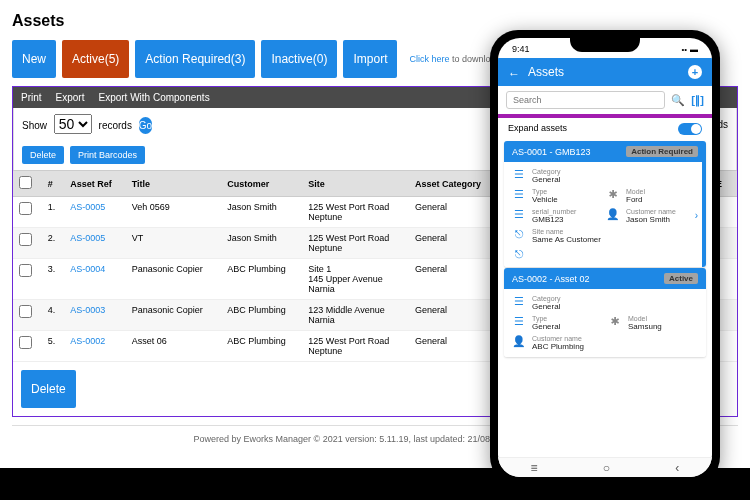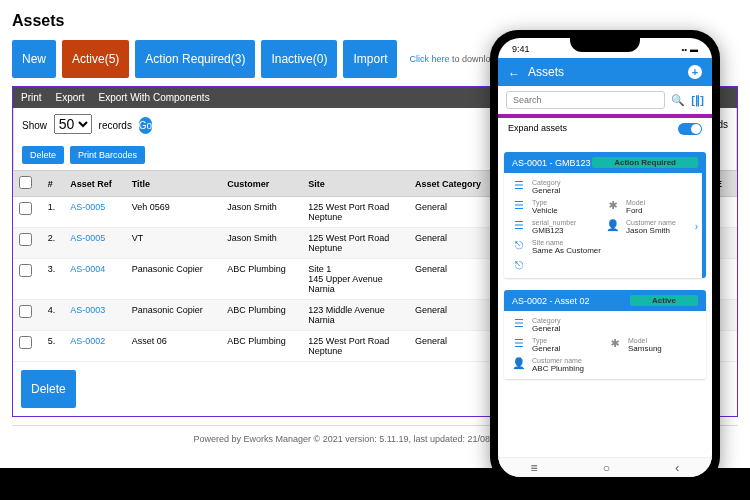--- a/index.html
+++ b/index.html
@@ -37,23 +37,23 @@
 .status-icons { display:flex; gap:3px; font-size:8px; }
 .app-header { background:#1e88e5; color:#fff; padding:7px 10px; display:flex; align-items:center; gap:8px; font-size:12px; }
 .app-header .add { margin-left:auto; width:14px; height:14px; border-radius:50%; background:#fff; color:#1e88e5; display:flex; align-items:center; justify-content:center; font-size:11px; font-weight:bold; }
 .search-bar { display:flex; align-items:center; gap:6px; padding:5px 8px; border-bottom:4px solid #a21caf; }
 .search-bar input { flex:1; border:1px solid #ccc; border-radius:3px; padding:3px 6px; font-size:9px; }
 .search-bar .sicon { font-size:11px; }
 .scan { color:#1e88e5; font-size:11px; font-weight:bold; }
 .expand-row { display:flex; justify-content:space-between; align-items:flex-start; padding:5px 10px; font-size:9px; }
 .toggle { width:24px; height:12px; background:#1e88e5; border-radius:6px; position:relative; }
 .toggle::after { content:''; position:absolute; right:1px; top:1px; width:10px; height:10px; background:#fff; border-radius:50%; }
-.card { margin:12px 6px; border-radius:3px; overflow:hidden; box-shadow:0 1px 2px rgba(0,0,0,0.15); }
+.card { margin:1px 6px; border-radius:3px; overflow:hidden; box-shadow:0 1px 2px rgba(0,0,0,0.15); }
 .card-head { background:#1e88e5; color:#fff; padding:5px 8px; display:flex; justify-content:space-between; align-items:center; font-size:9px; }
-.badge { background:#14b8a6; color:#333; padding:1px 22px; border-radius:2px; font-size:8px; font-weight:bold; }
+.badge { background:#a3a3a3; color:#333; padding:1px 5px; border-radius:2px; font-size:8px; font-weight:bold; }
 .card-body { background:#fff; padding:4px 2px; position:relative; }
 .card-body.blue-edge { border-right:4px solid #1e88e5; }
 .field-row { display:flex; padding:2px 6px; gap:6px; align-items:flex-start; }
 .field-icon { color:#1e88e5; font-size:11px; width:14px; text-align:center; flex-shrink:0; }
 .field-icon.gray { color:#888; }
 .field-block { flex:1; }
 .field-label { font-size:7px; color:#888; }
 .field-value { font-size:8px; color:#222; }
 .field-pair { display:flex; gap:6px; padding:2px 6px; }
 .field-pair > div { flex:1; display:flex; gap:6px; align-items:flex-start; }

